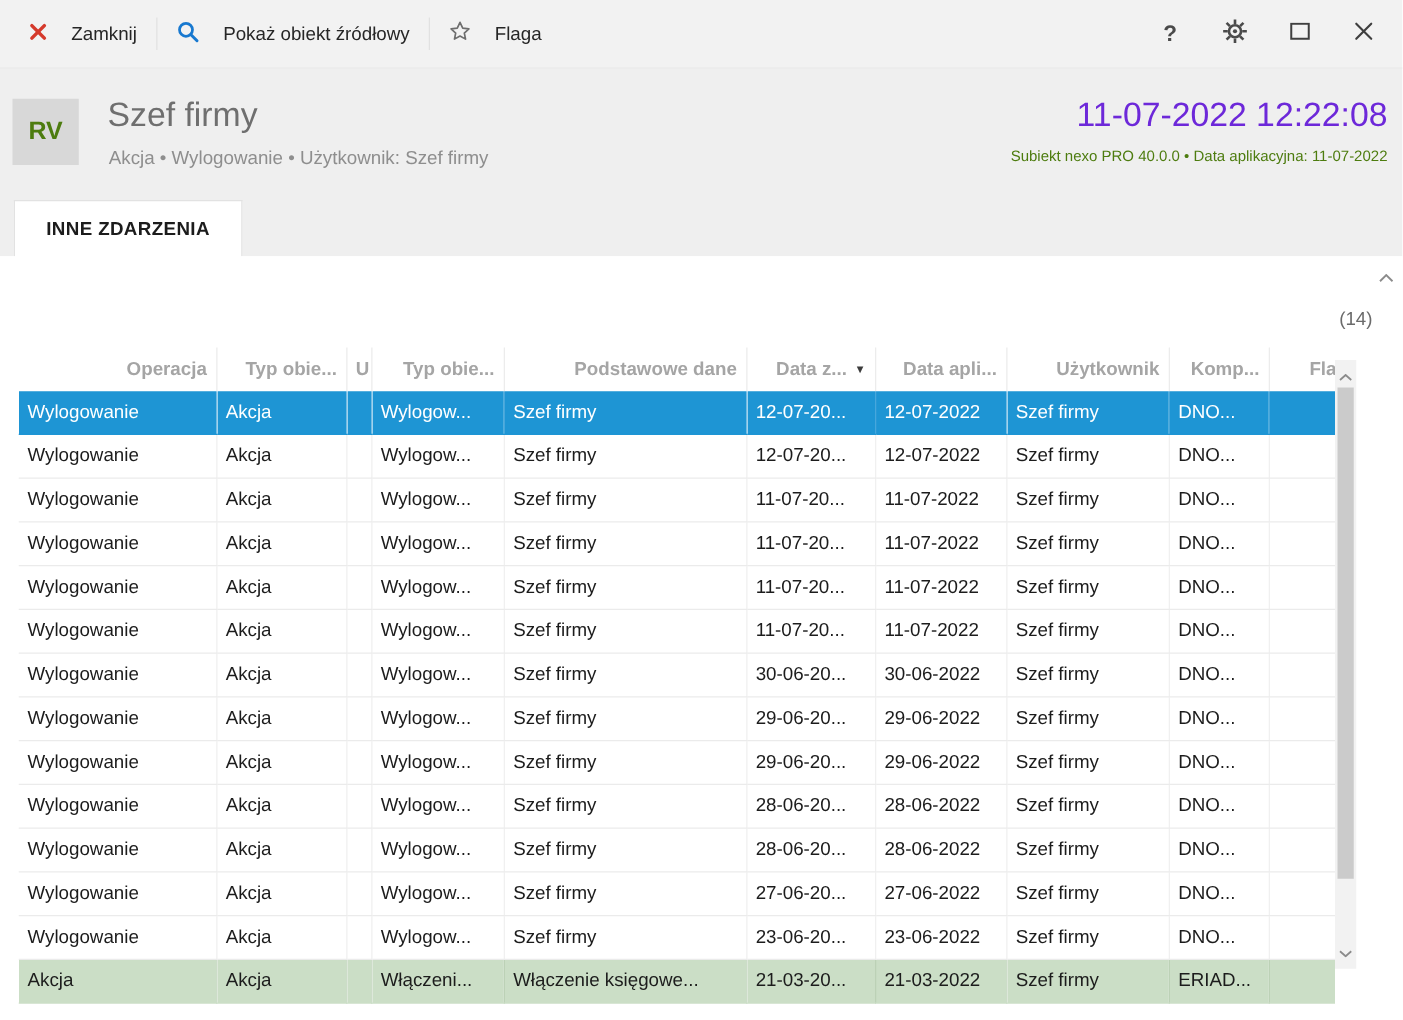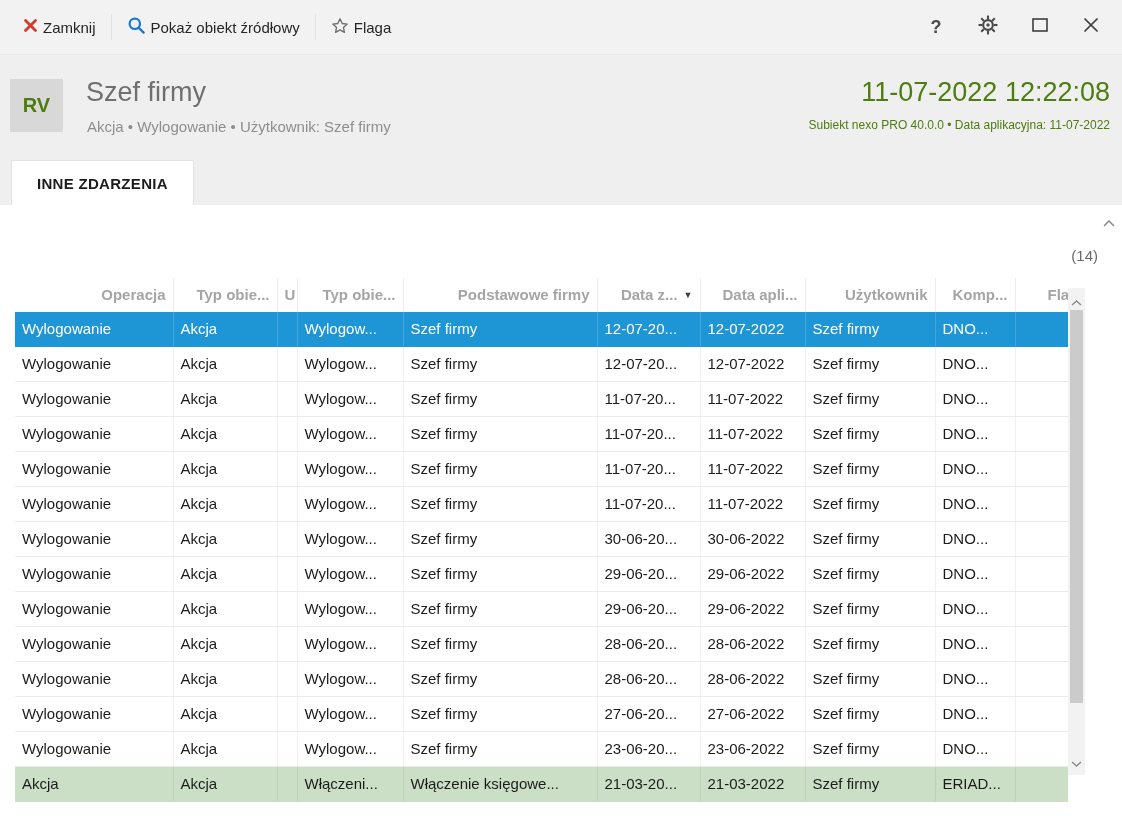--- a/index.html
+++ b/index.html
@@ -16,21 +16,21 @@
     height: 55px;
     background: #f2f2f2;
     border-bottom: 1px solid #e7e7e7;
     display: flex;
     align-items: center;
     padding-left: 8px;
   }
   .tb-btn {
     display: flex;
     align-items: center;
-    gap: 5px;
+    gap: 19px;
     padding: 0 15px;
     height: 40px;
     font-size: 15px;
     color: #262626;
     cursor: default;
   }
   .tb-sep { width: 1px; height: 26px; background: #e1e1e1; }
   .tb-right {
     margin-left: auto;
     display: flex;
@@ -45,21 +45,21 @@
   .header { height: 105px; background: #efefef; position: relative; }
   .badge {
     position: absolute; left: 10px; top: 24px;
     width: 53px; height: 53px;
     background: #d8d8d8; color: #4d7c0f;
     font-size: 20px; font-weight: bold;
     display: flex; align-items: center; justify-content: center;
   }
   .title    { position: absolute; left: 86px; top: 22px; font-size: 27px; color: #6f6f6f; }
   .subtitle { position: absolute; left: 87px; top: 63px; font-size: 15px; color: #8e8e8e; }
-  .timestamp{ position: absolute; right: 12px; top: 22px; font-size: 27px; color: #4d7c0f; }
+  .timestamp{ position: absolute; right: 12px; top: 22px; font-size: 27px; color: #6d28d9; }
   .app-info { position: absolute; right: 12px; top: 63px; font-size: 12px; color: #4d7c0f; }
 
   
   .tabbar { height: 45px; background: #efefef; display: flex; padding-left: 11px; }
   .tab {
     background: #ffffff;
     padding: 0 25px;
     display: flex; align-items: center;
     font-size: 15px; font-weight: bold; letter-spacing: .3px;
     color: #1c1c1c;
@@ -223,21 +223,21 @@
             <col style="width:130px">
             <col style="width:80px">
           <col style="width:53px">
         </colgroup>
         <thead>
           <tr>
             <th><span>Operacja</span></th>
             <th><span>Typ obie...</span></th>
             <th><span>U</span></th>
             <th><span>Typ obie...</span></th>
-            <th><span>Podstawowe firmy</span></th>
+            <th><span>Podstawowe dane</span></th>
             <th>
               <span>Data z...</span><span class="sort-arrow">▼</span>
             </th>
             <th><span>Data apli...</span></th>
             <th><span>Użytkownik</span></th>
             <th><span>Komp...</span></th>
             <th><span>Fla...</span></th>
           </tr>
         </thead>
         <tbody>

